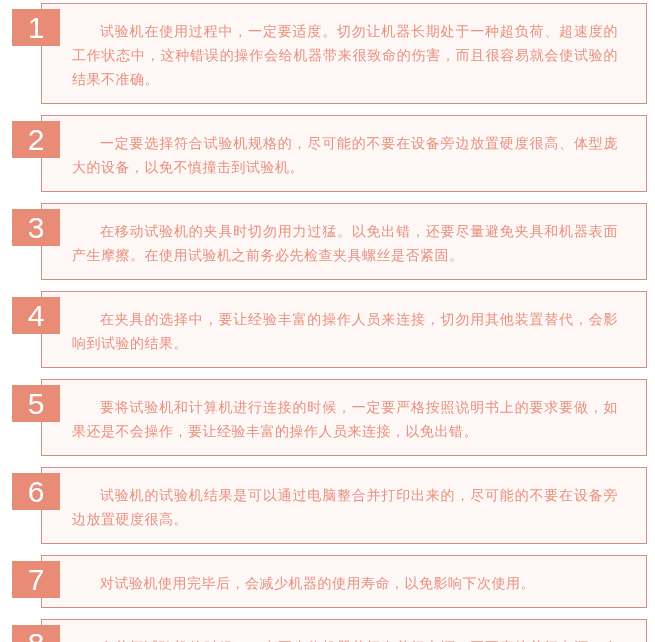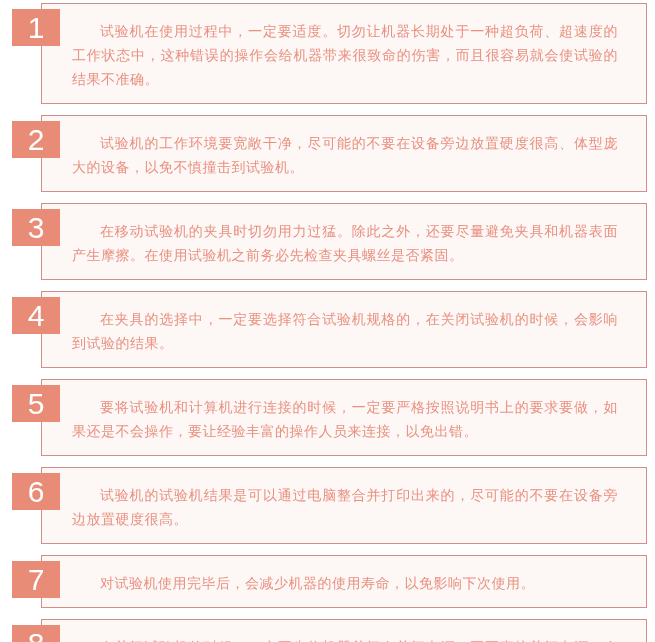--- a/index.html
+++ b/index.html
@@ -55,35 +55,35 @@
 <div class="rules-list">
   <div class="rule-item">
     <div class="rule-box">
       <div class="rule-text">试验机在使用过程中，一定要适度。切勿让机器长期处于一种超负荷、超速度的工作状态中，这种错误的操作会给机器带来很致命的伤害，而且很容易就会使试验的结果不准确。</div>
     </div>
     <div class="number-badge">1</div>
   </div>
 
   <div class="rule-item">
     <div class="rule-box">
-      <div class="rule-text">试验机的工作环境要宽敞干净，尽可能的不要在设备旁边放置硬度很高、体型庞大的设备，以免不慎撞击到试验机。</div>
+      <div class="rule-text">一定要选择符合试验机规格的，尽可能的不要在设备旁边放置硬度很高、体型庞大的设备，以免不慎撞击到试验机。</div>
     </div>
     <div class="number-badge">2</div>
   </div>
 
   <div class="rule-item">
     <div class="rule-box">
-      <div class="rule-text">在移动试验机的夹具时切勿用力过猛。除此之外，还要尽量避免夹具和机器表面产生摩擦。在使用试验机之前务必先检查夹具螺丝是否紧固。</div>
+      <div class="rule-text">在移动试验机的夹具时切勿用力过猛。以免出错，还要尽量避免夹具和机器表面产生摩擦。在使用试验机之前务必先检查夹具螺丝是否紧固。</div>
     </div>
     <div class="number-badge">3</div>
   </div>
 
   <div class="rule-item">
     <div class="rule-box">
-      <div class="rule-text">在夹具的选择中，一定要选择符合试验机规格的，在关闭试验机的时候，会影响到试验的结果。</div>
+      <div class="rule-text">在夹具的选择中，要让经验丰富的操作人员来连接，切勿用其他装置替代，会影响到试验的结果。</div>
     </div>
     <div class="number-badge">4</div>
   </div>
 
   <div class="rule-item">
     <div class="rule-box">
       <div class="rule-text">要将试验机和计算机进行连接的时候，一定要严格按照说明书上的要求要做，如果还是不会操作，要让经验丰富的操作人员来连接，以免出错。</div>
     </div>
     <div class="number-badge">5</div>
   </div>

